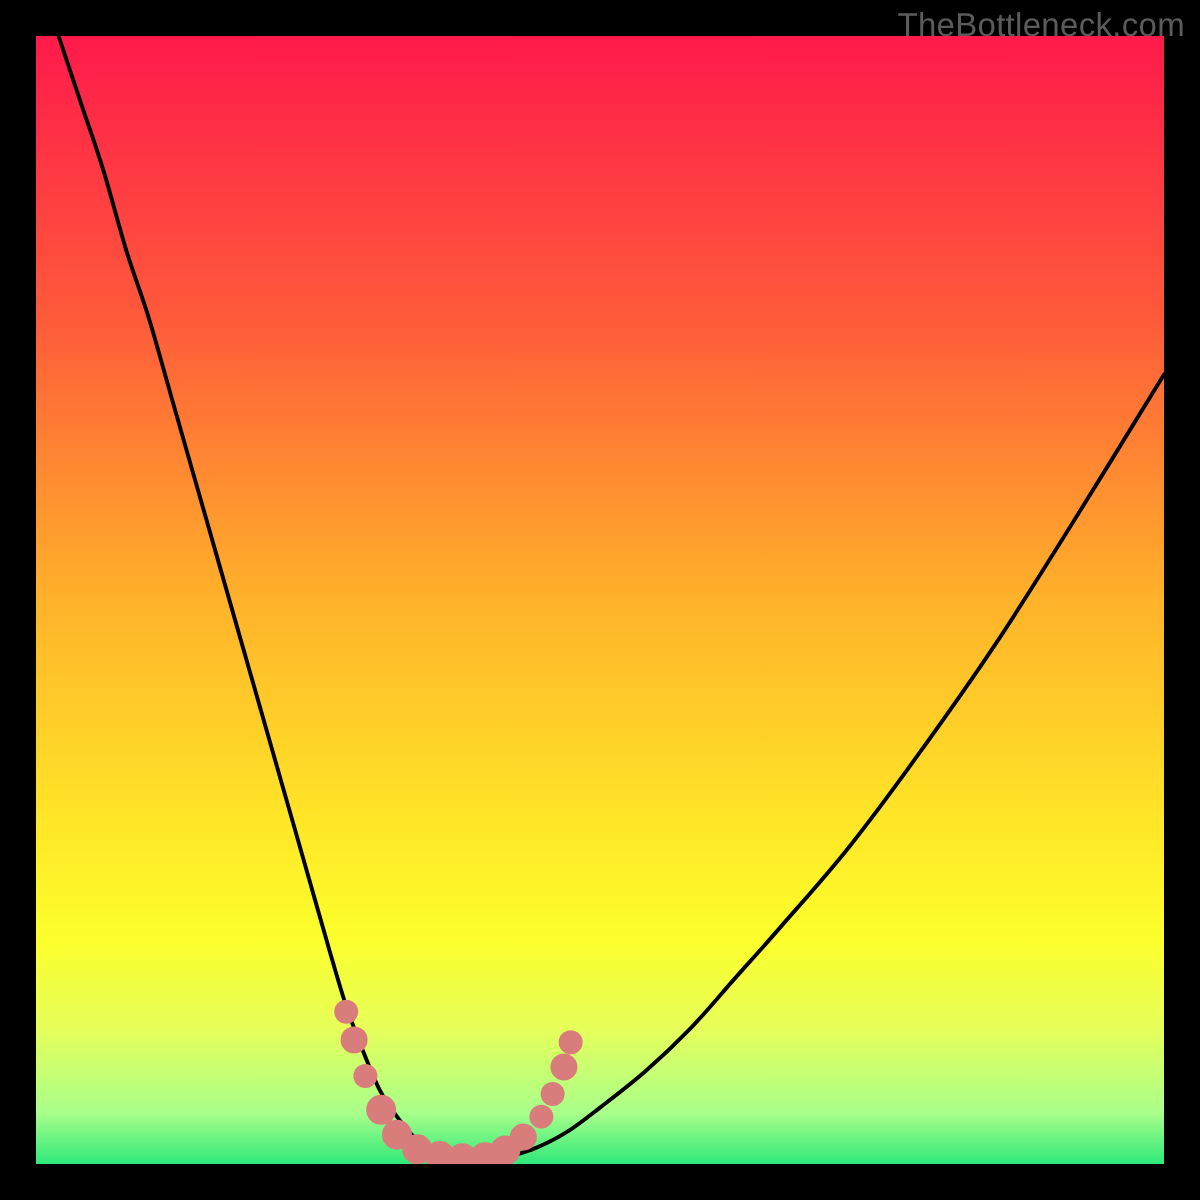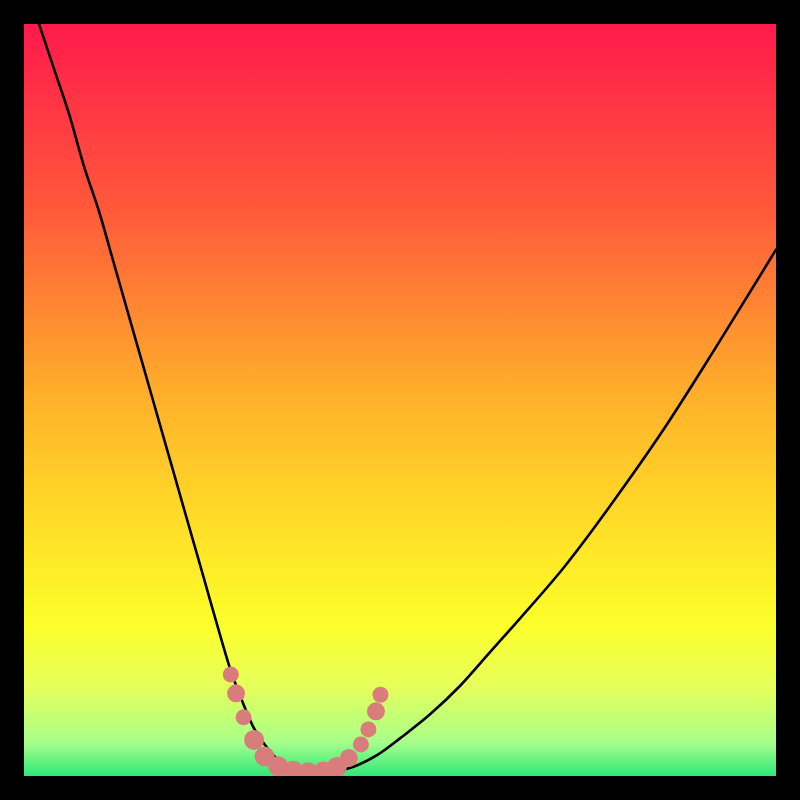--- a/index.html
+++ b/index.html
@@ -38,20 +38,21 @@
     z-index: 50;
   }
   svg {
     display: block;
   }
 </style>
 </head>
 <body>
 
 <div class="frame">
+  <div class="watermark">TheBottleneck.com</div>
   <div class="plot">
     <svg id="chart-svg" width="752" height="752" viewBox="0 0 752 752">
       <defs>
         <linearGradient id="bg-grad" x1="0" y1="0" x2="0" y2="1">
             <stop offset="0%" stop-color="#ff1a4b"></stop>
             <stop offset="25%" stop-color="#ff5a3a"></stop>
             <stop offset="50%" stop-color="#ffb22a"></stop>
             <stop offset="70%" stop-color="#ffe727"></stop>
             <stop offset="80%" stop-color="#fcff2b"></stop>
             <stop offset="88%" stop-color="#e6ff5a"></stop>

